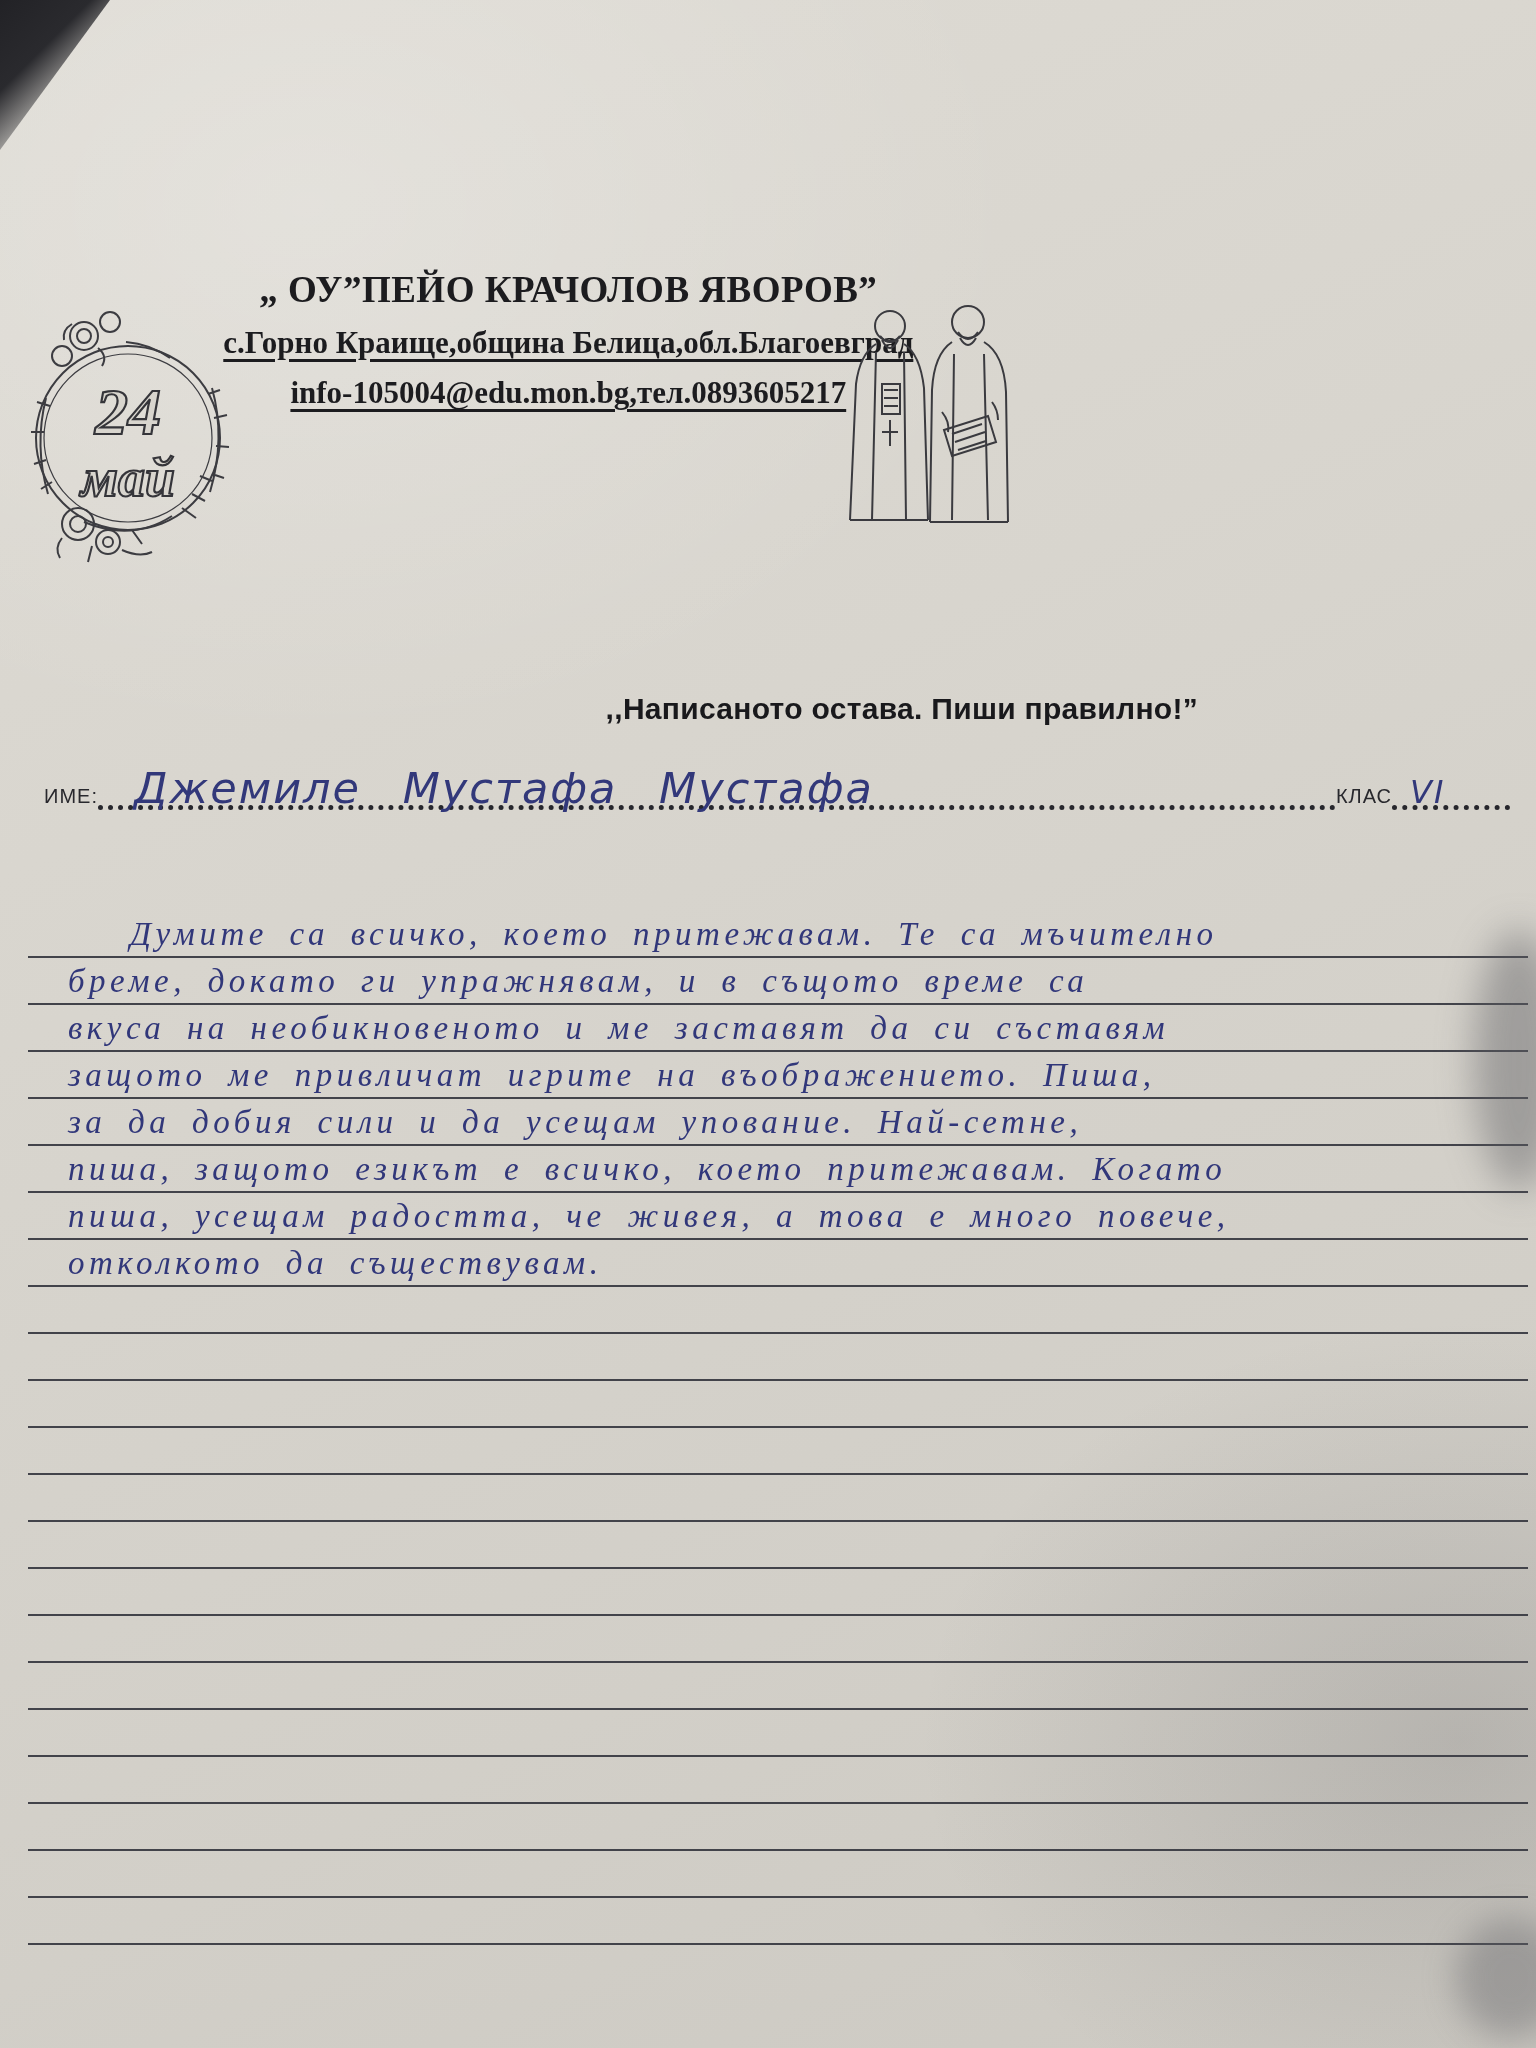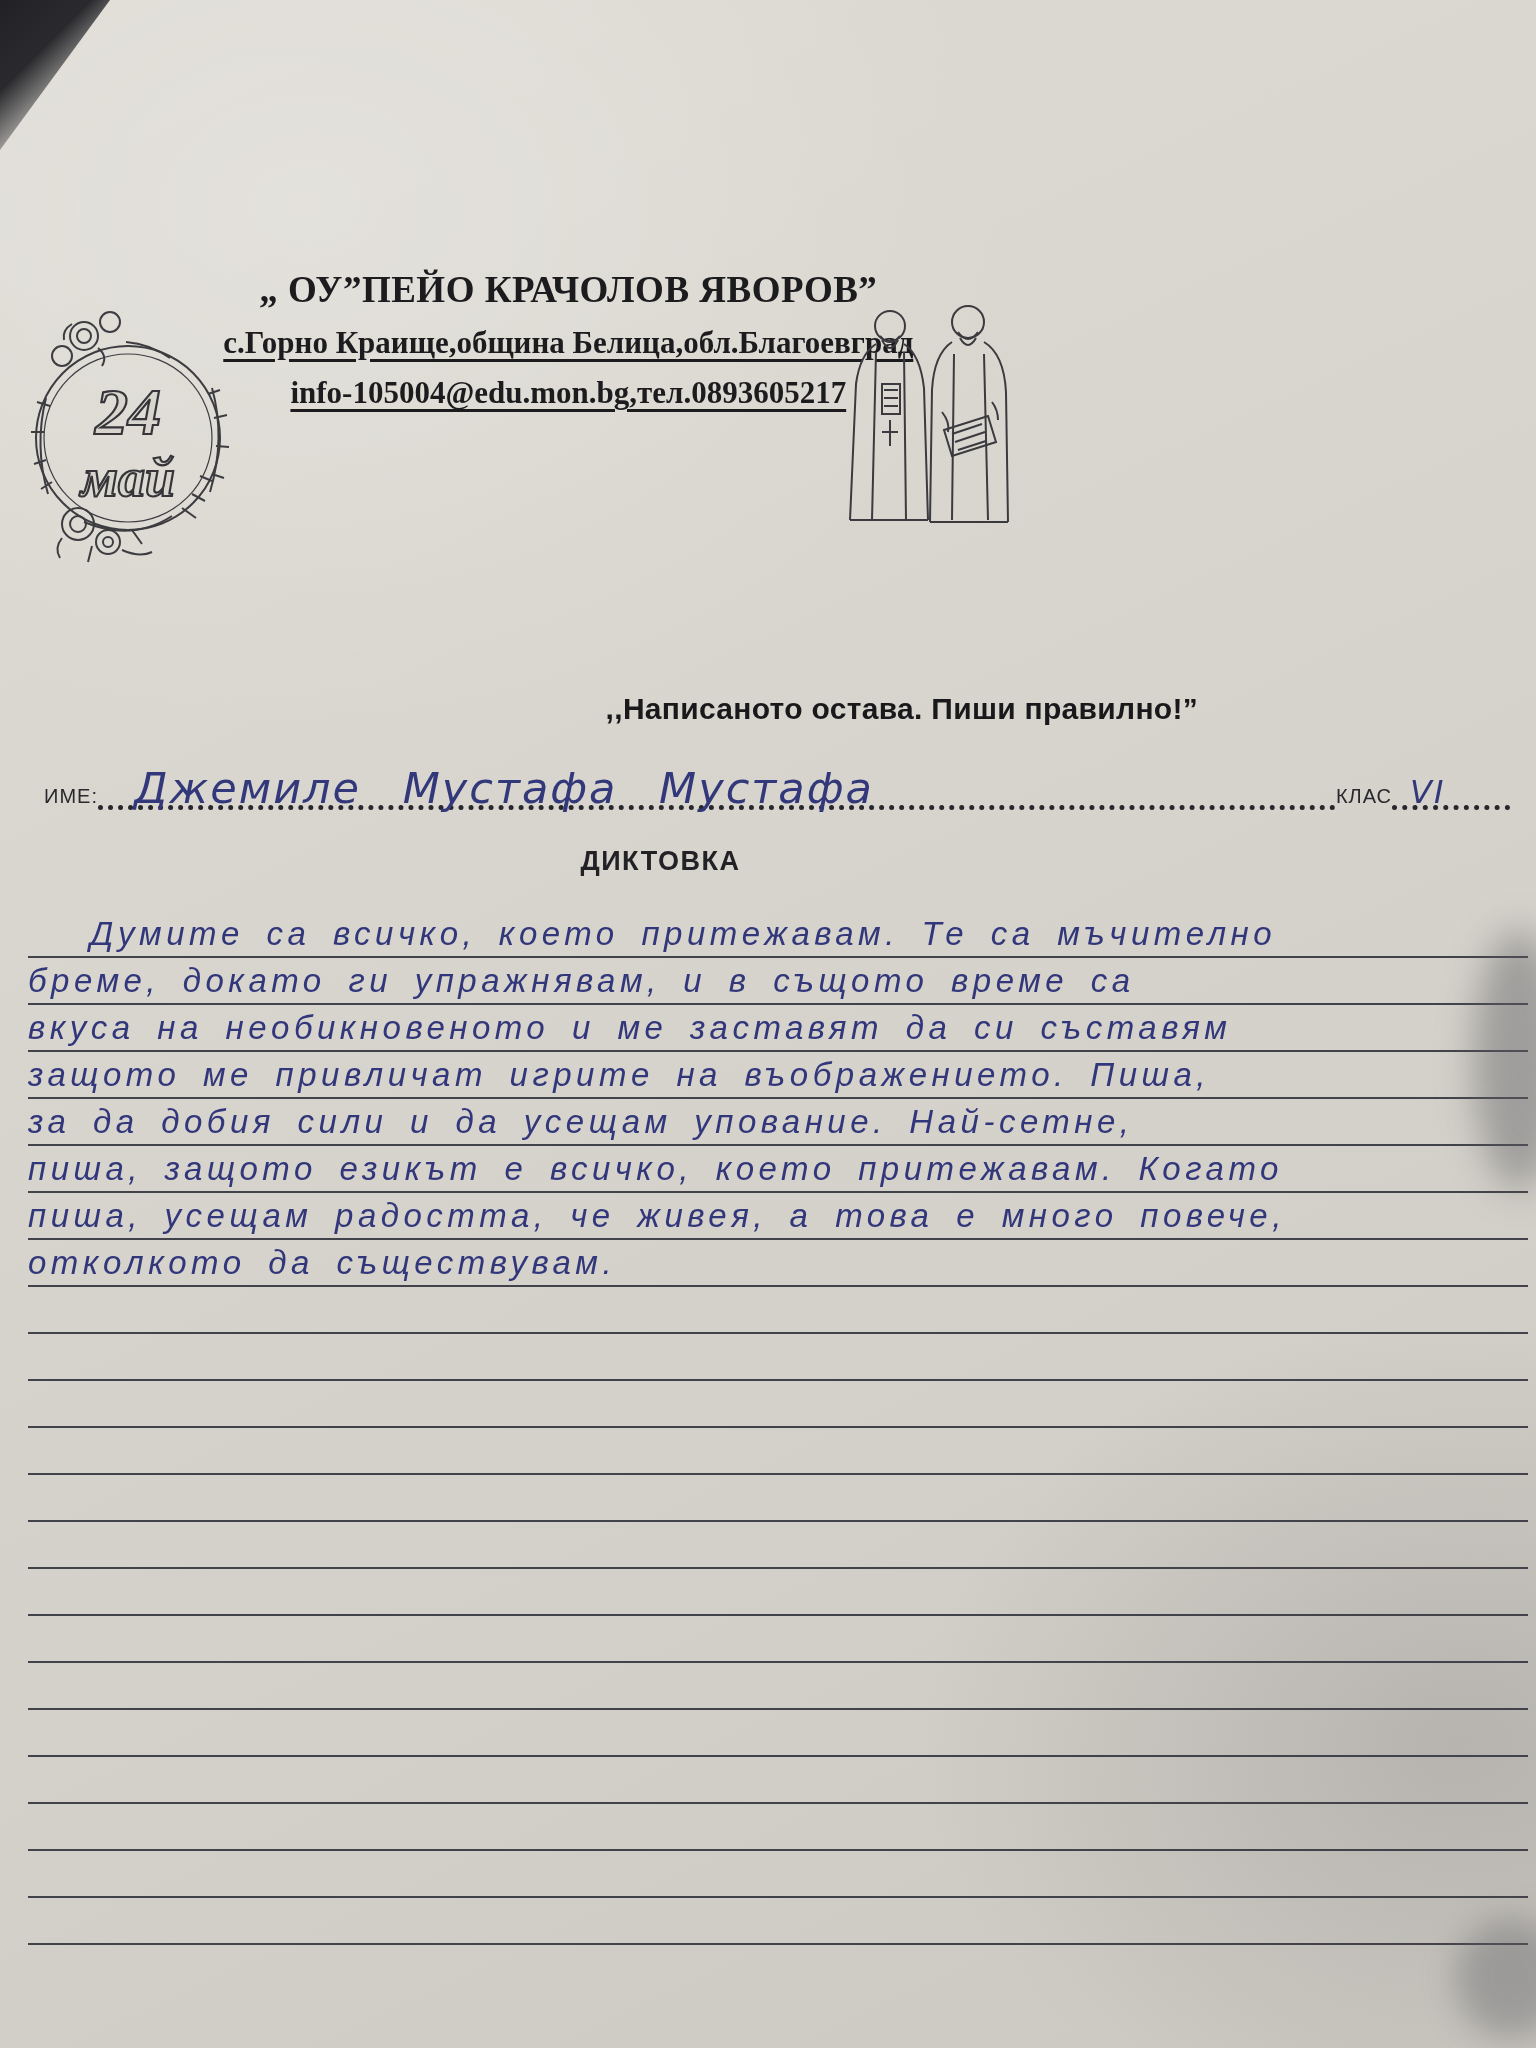--- a/index.html
+++ b/index.html
@@ -76,23 +76,23 @@
     position:absolute; top:846px; left:0; width:86%; text-align:center;
     font-size:27px; font-weight:bold; color:#222226; letter-spacing:1.5px;
   }
 
   .lines-area { position:absolute; top:911px; left:28px; right:8px; }
   .ruled-row {
     height:47px; border-bottom:2px solid #42434a;
     display:flex; align-items:flex-end; overflow:hidden;
   }
   .ruled-row .hand-text {
-    font-family:Liberation Sans, sans-serif; font-style:italic; color:#31377a;
+    font-family:Liberation Serif, serif; font-style:italic; color:#31377a;
     font-size:33px; line-height:44px; white-space:nowrap;
-    letter-spacing:4.5px; word-spacing:9px;
+    letter-spacing:4.5px; word-spacing:9px;margin-left:40px;
   }
   .ruled-row.indent .hand-text { padding-left:62px; }
 
   svg text.outlined {
     font-family:"Liberation Serif", serif; font-weight:bold;
     fill:#d8d5ce; stroke:#35353a; stroke-width:2.2px;
   }
 </style>
 </head>
 <body>
@@ -160,21 +160,20 @@
     <span class="name-label print">ИМЕ:</span>
     <span class="dotted-fill">
       <span class="hand name-value">Джемиле Мустафа Мустафа</span>
     </span>
     <span class="class-label print">КЛАС</span>
     <span class="dotted-fill class-fill">
       <span class="hand class-value">VI</span>
     </span>
   </div>
 
-  <div class="dictation-title">ДИКТОВКА</div>
 
   <div class="lines-area">
     <div class="ruled-row indent">
         <span class="hand-text">Думите са всичко, което притежавам. Те са мъчително</span>
       </div>
     <div class="ruled-row">
         <span class="hand-text">бреме, докато ги упражнявам, и в същото време са</span>
       </div>
     <div class="ruled-row">
         <span class="hand-text">вкуса на необикновеното и ме заставят да си съставям</span>

